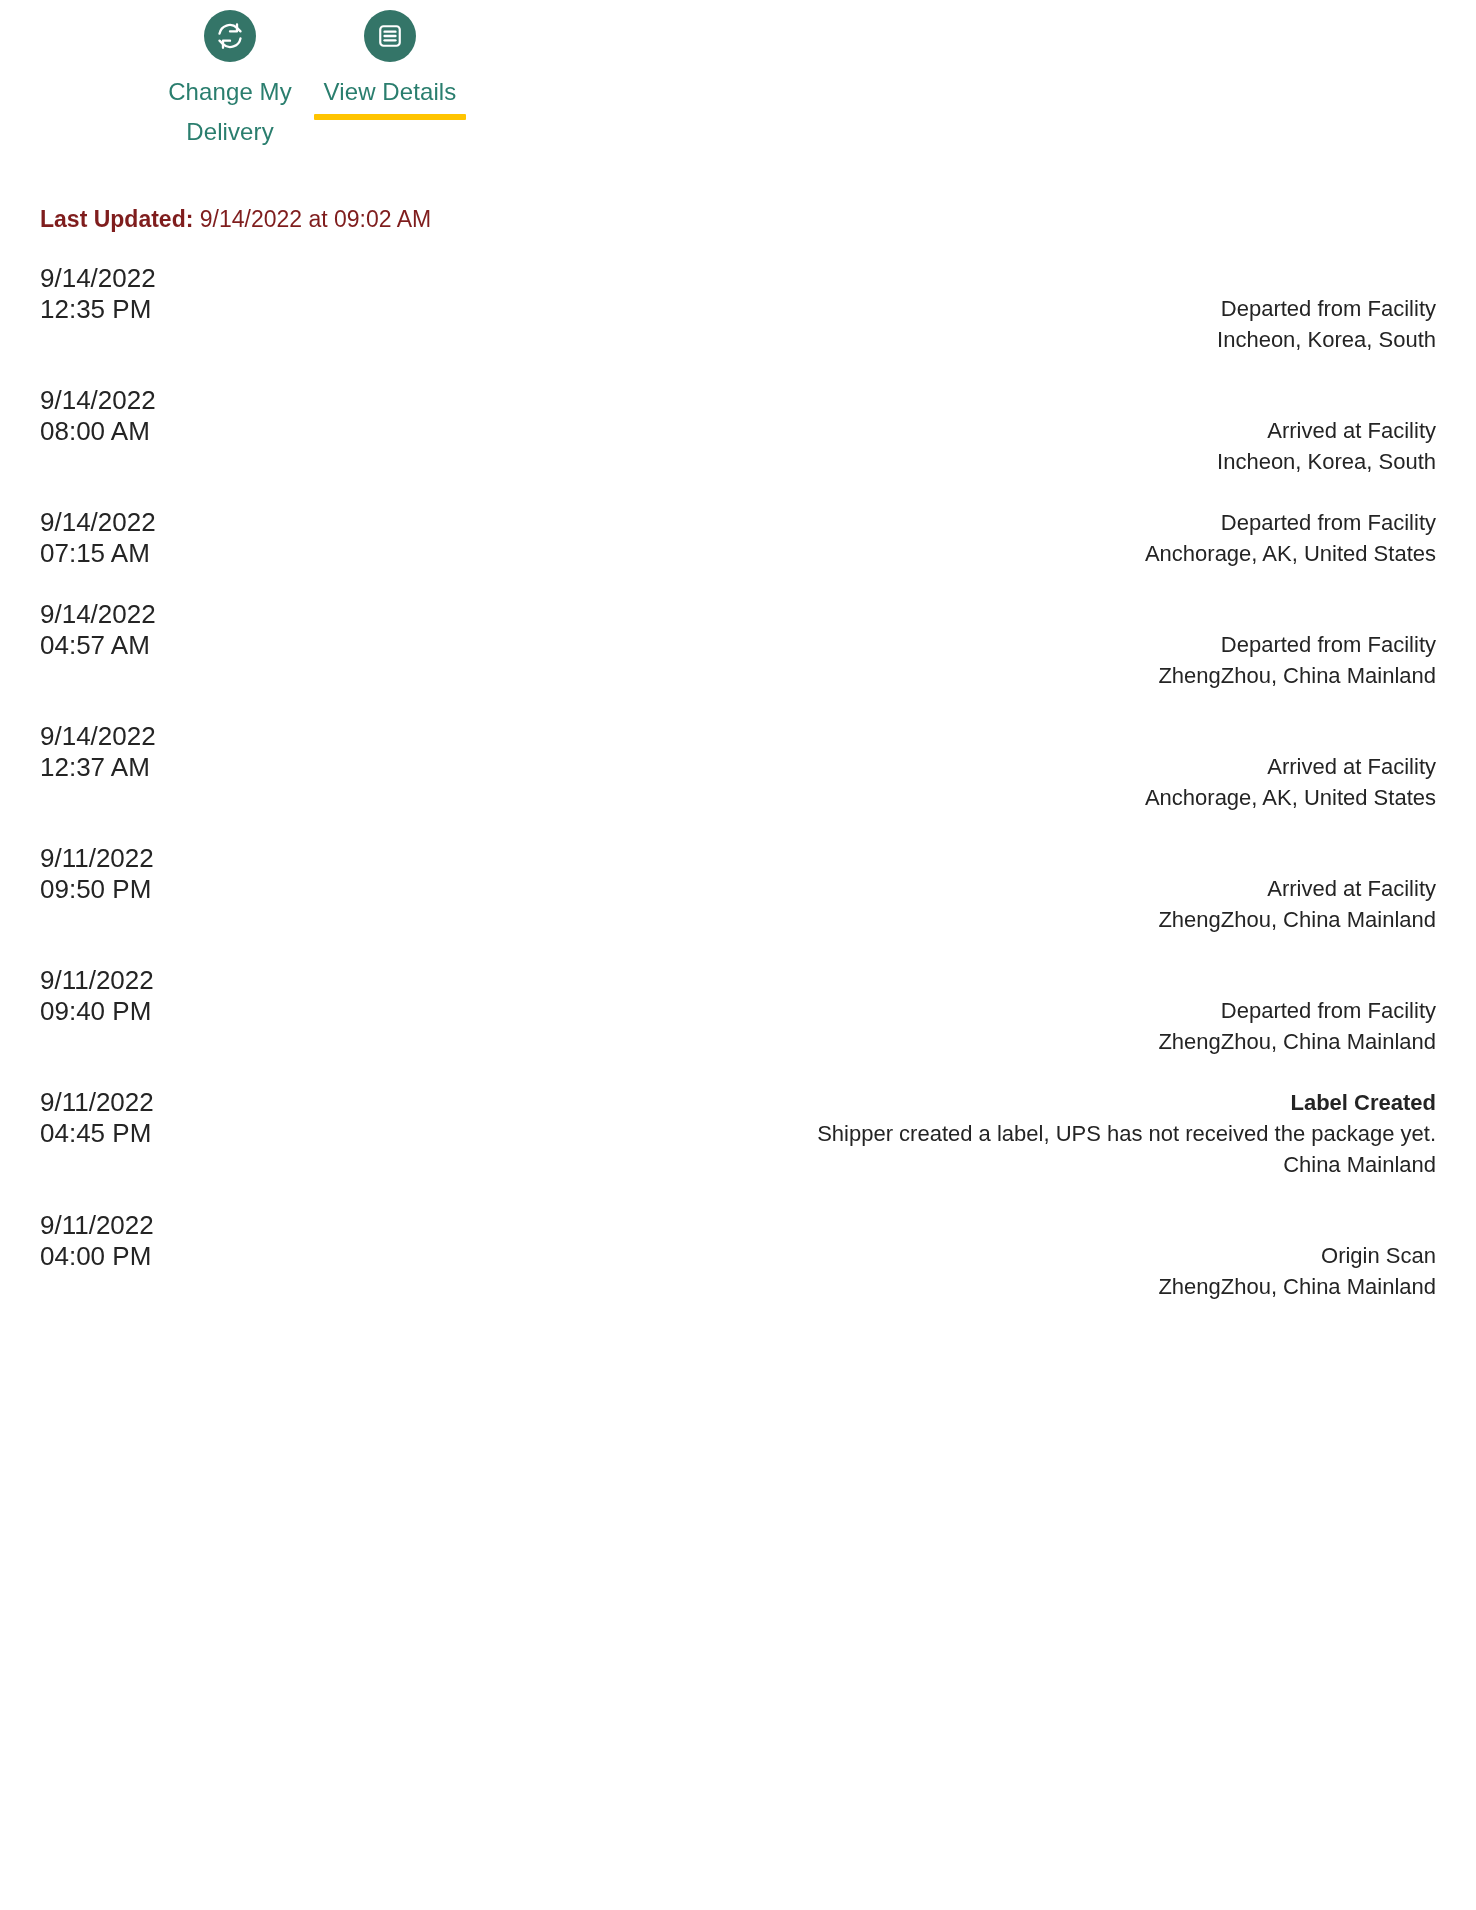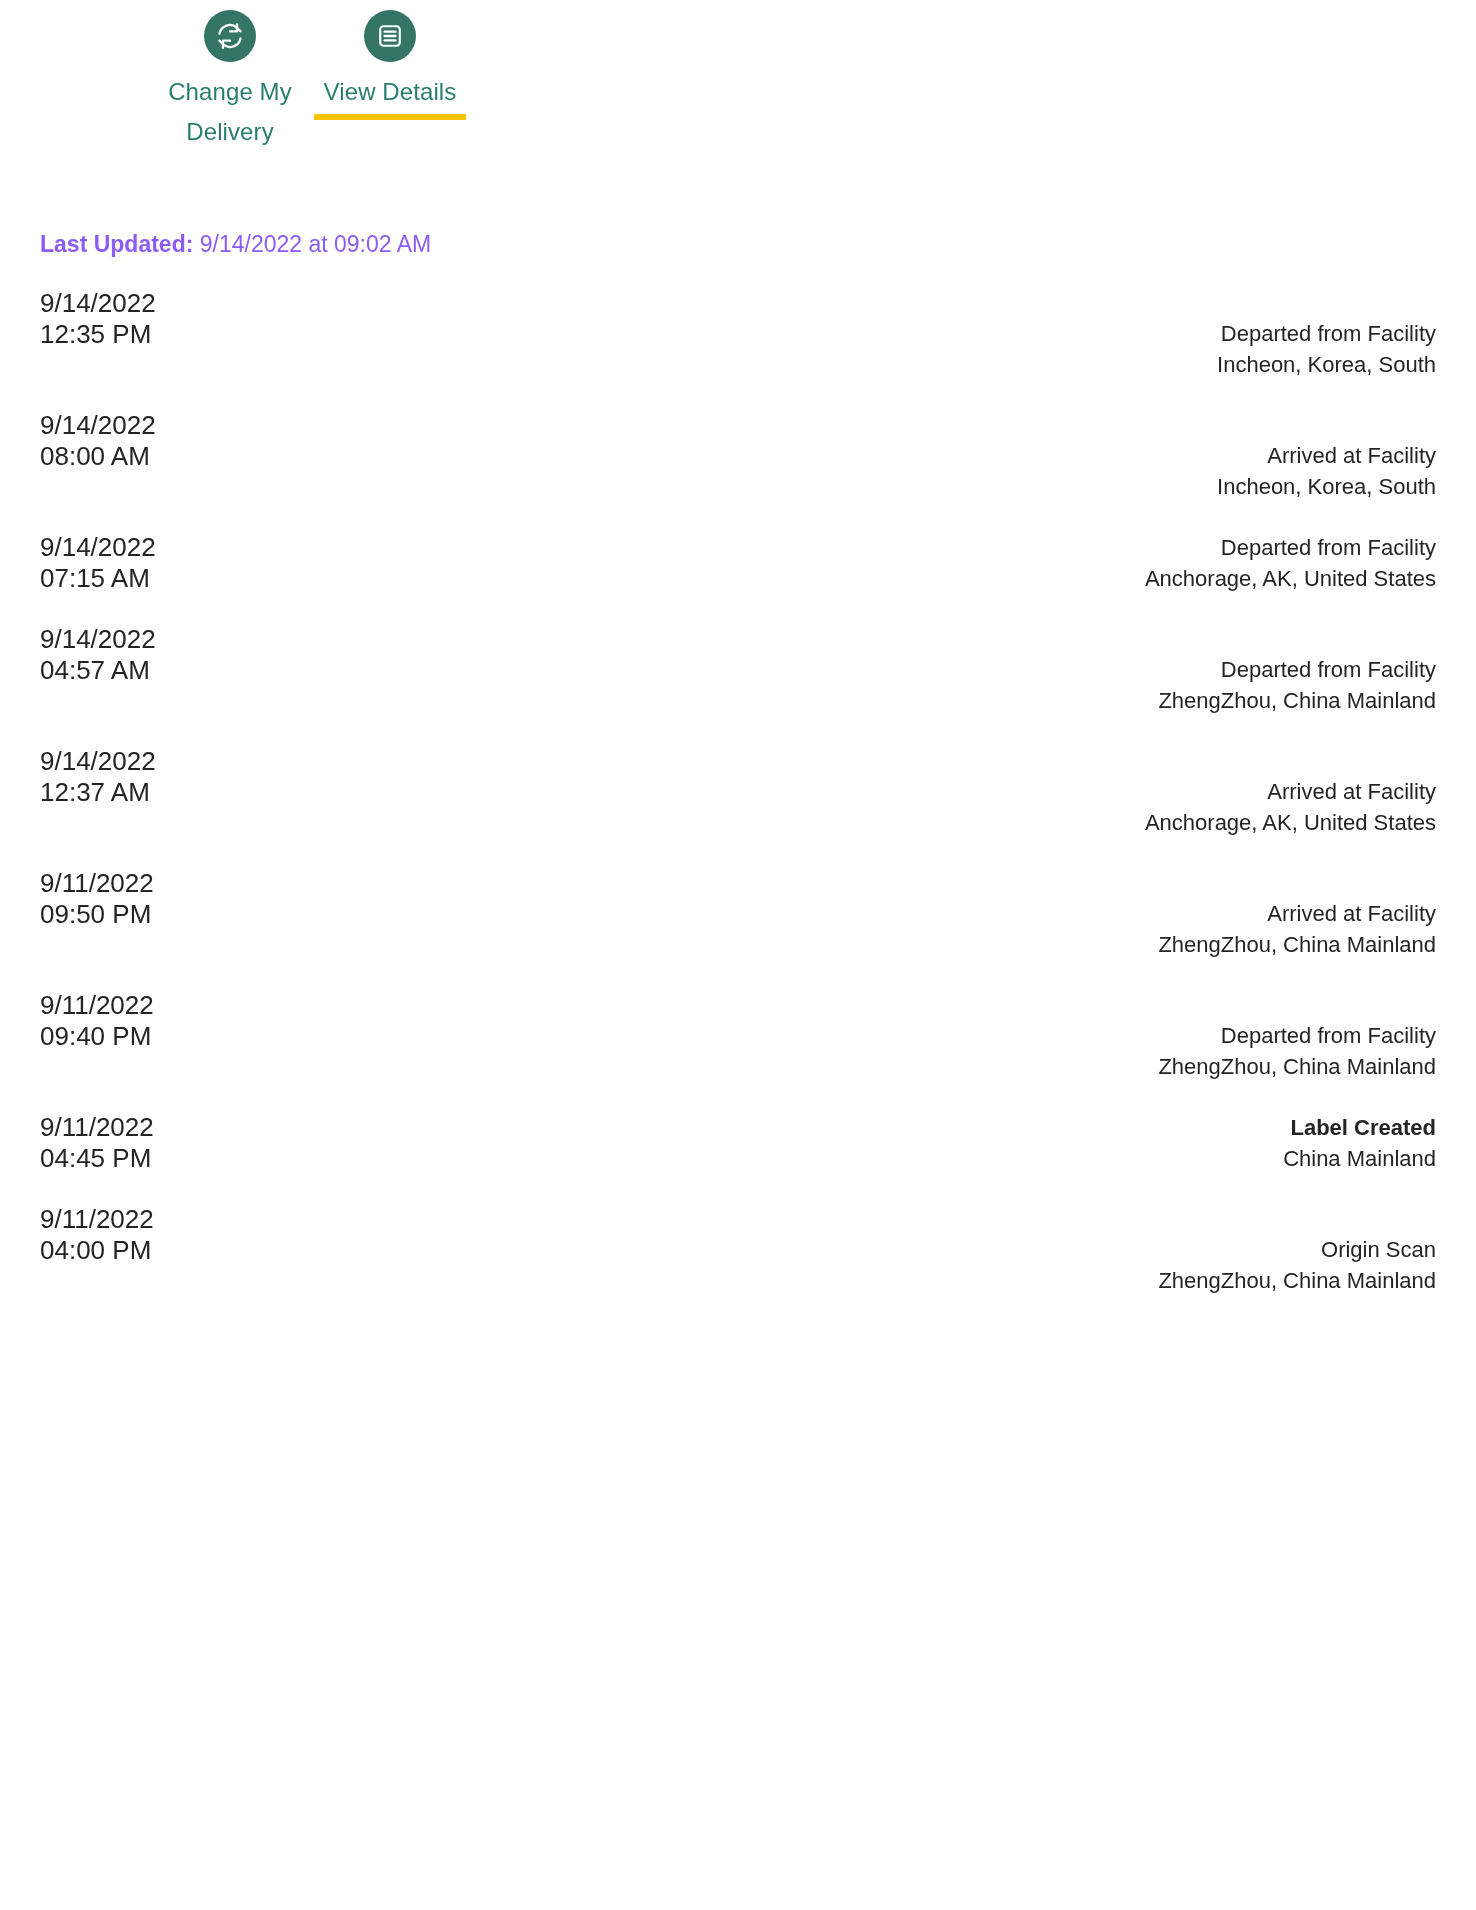--- a/index.html
+++ b/index.html
@@ -55,23 +55,23 @@
     height: 6px;
     background: #ffc400;
     width: 152px;
     margin-top: 2px;
     border-radius: 1px;
   }
   .action-underline.hidden { visibility: hidden; }
 
   
   .last-updated {
-    margin: 70px 0 0 40px;
+    margin: 45px 0 0 40px;
     font-size: 23px;
-    color: #8b5cf6;
+    color: #7f1d1d;
     line-height: 28px;
   }
   .last-updated b { font-weight: bold; }
 
   
   .tabs {
     margin-top: 84px;
     display: flex;
     align-items: flex-end;
     padding-left: 40px;
@@ -248,20 +248,21 @@
       </div>
     </div>
 
     <div class="event has-status">
       <div class="event-date">
         <div>9/11/2022</div>
         <div>04:45 PM</div>
       </div>
       <div class="event-body">
         <span class="event-status">Label Created</span>
+        <span class="event-desc">Shipper created a label, UPS has not received the package yet.</span>
         <span class="event-loc">China Mainland</span>
       </div>
     </div>
 
     <div class="event">
       <div class="event-date">
         <div>9/11/2022</div>
         <div>04:00 PM</div>
       </div>
       <div class="event-body">

